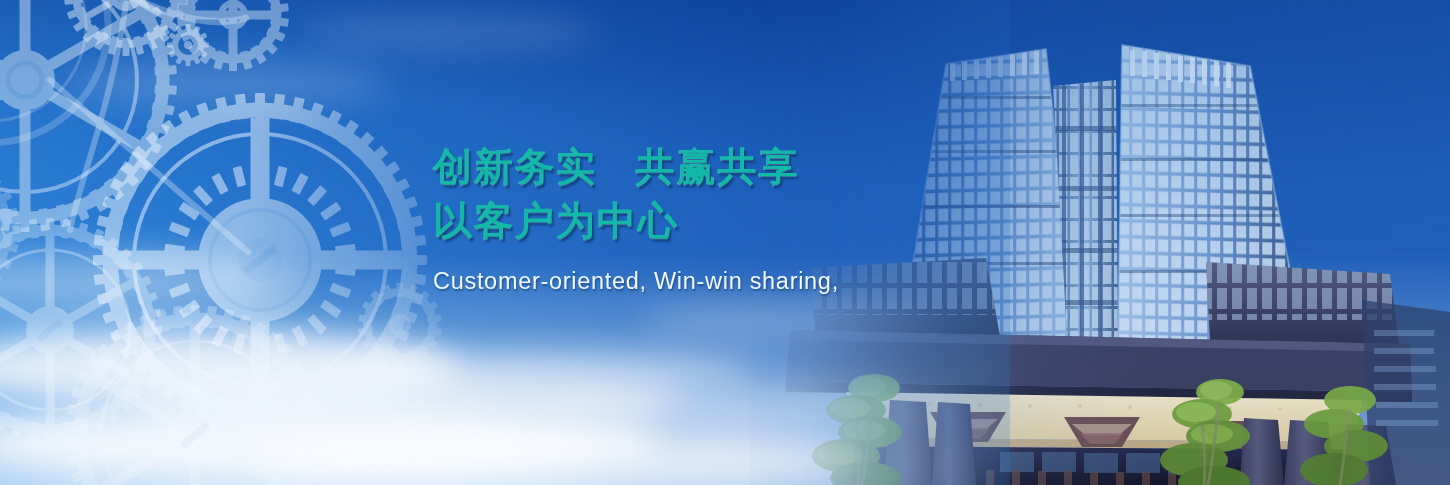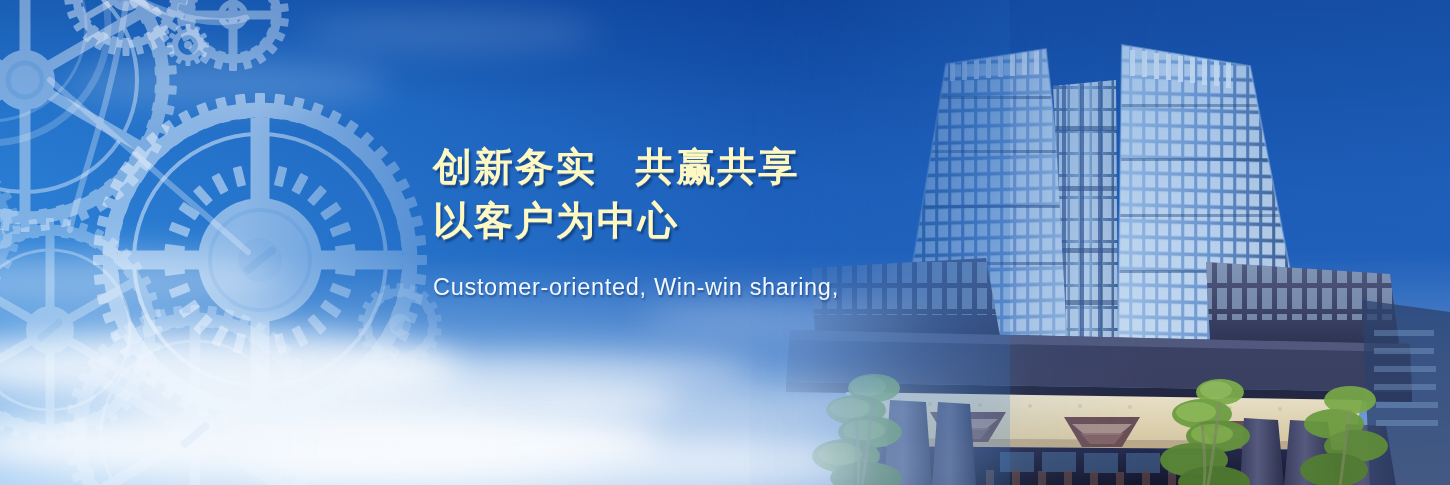--- a/index.html
+++ b/index.html
@@ -58,40 +58,40 @@
   
   .building{position:absolute;right:0;top:0;width:700px;height:485px;
     -webkit-mask-image:linear-gradient(95deg,rgba(0,0,0,0) 0%,rgba(0,0,0,.18) 12%,rgba(0,0,0,.62) 27%,rgba(0,0,0,.93) 42%,#000 58%);
             mask-image:linear-gradient(95deg,rgba(0,0,0,0) 0%,rgba(0,0,0,.18) 12%,rgba(0,0,0,.62) 27%,rgba(0,0,0,.93) 42%,#000 58%);
   }
   .building svg{width:100%;height:100%;display:block;}
 
   
   .copy{position:absolute;left:433px;top:140px;width:640px;}
   .cn-line{
-    color:#fef9c3;
+    color:#14b8a6;
     font-size:39px;
     font-weight:bold;
     letter-spacing:2px;
     line-height:54px;
     white-space:pre;
     text-shadow:
       2px 3px 2px rgba(8,40,90,.55),
       0 1px 0 rgba(255,255,255,.35);
   }
   .en-line{
     color:#f2f8ff;
     font-size:23.5px;
     font-weight:500;
     letter-spacing:.7px;
     line-height:34px;
     white-space:pre;
     text-shadow:1px 2px 2px rgba(10,45,100,.5);
   }
-  .en-wrap{margin-top:22px;}
+  .en-wrap{margin-top:16px;}
 </style>
 </head>
 <body>
 
 <div id="banner">
 
   <div class="sky-base"></div>
   <div class="sky-glow"></div>
   <div class="sky-topdark"></div>
 

